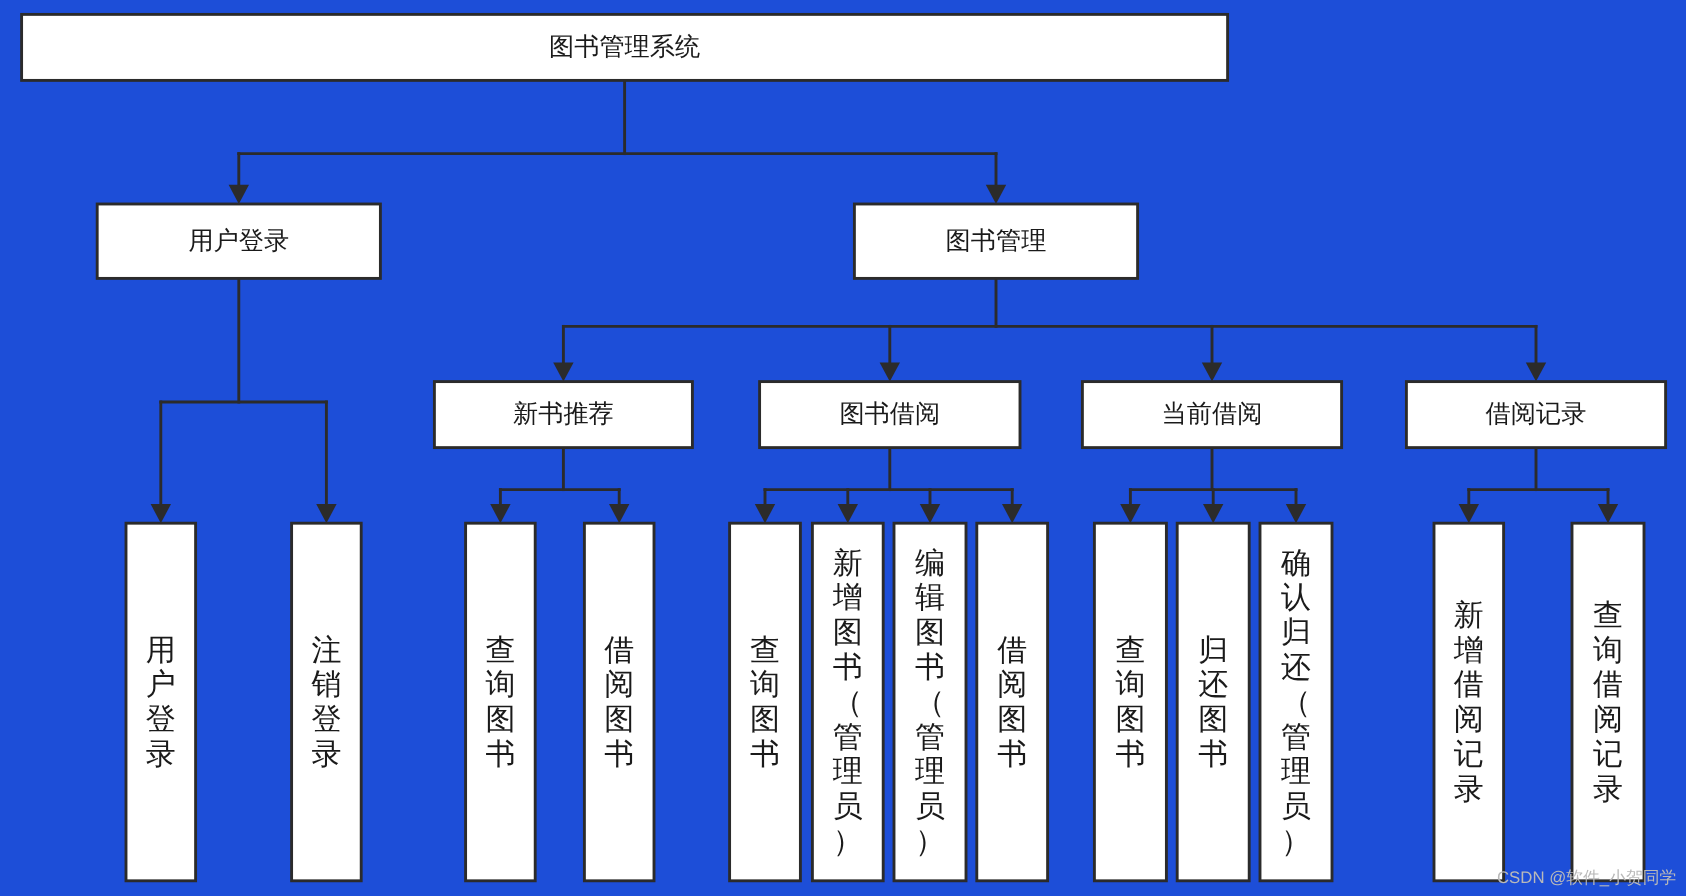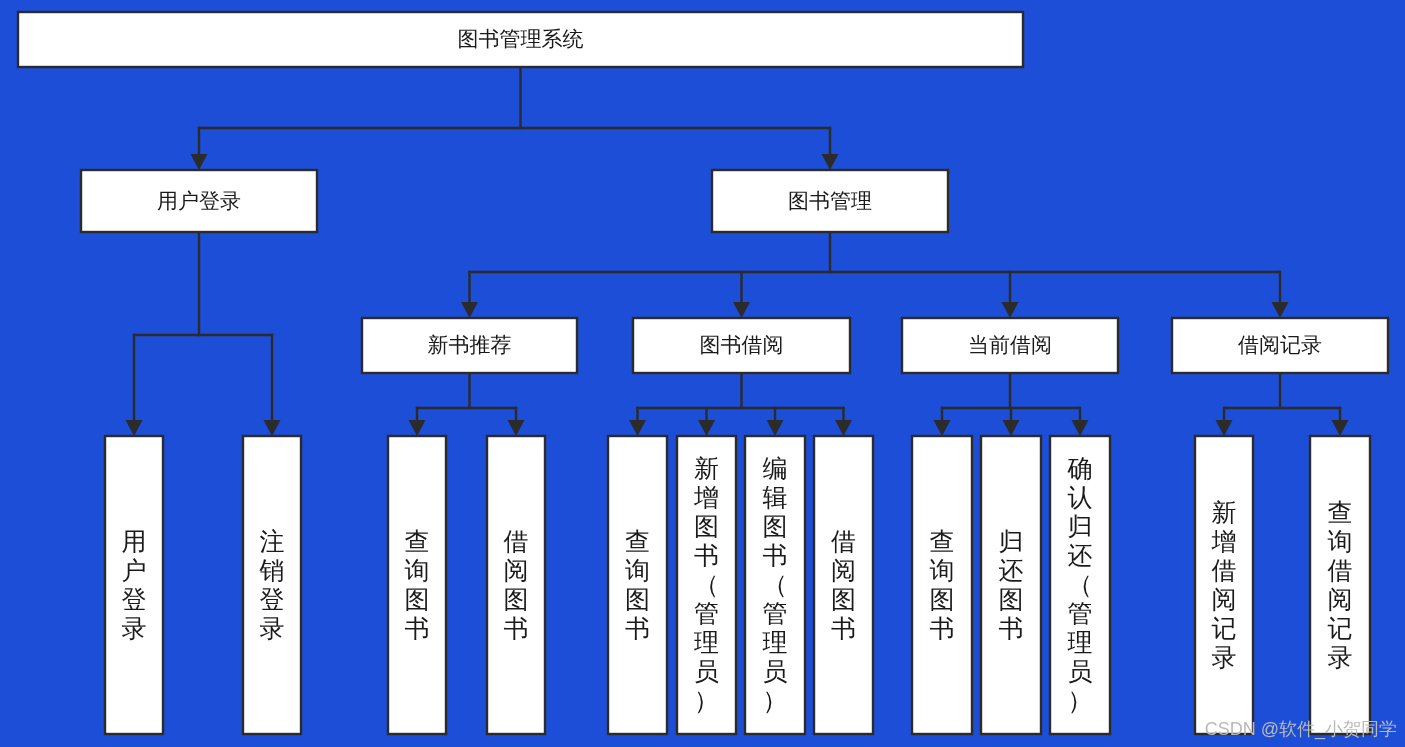--- a/index.html
+++ b/index.html
@@ -53,21 +53,21 @@
     font-family: "Liberation Sans", "DejaVu Sans", sans-serif;
     font-size: 25px;
     fill: #1a1a1a;
     letter-spacing: 0px;
   }
   .watermark-text {
     position: absolute;
     right: 8px;
     bottom: 6px;
     font-family: "Liberation Sans", "DejaVu Sans", sans-serif;
-    font-size: 18px;
+    font-size: 14px;
     color: #b9b9b9;
     white-space: nowrap;
     user-select: none;
   }
 </style>
 </head>
 <body>
 
 <div id="diagram-root">
 

